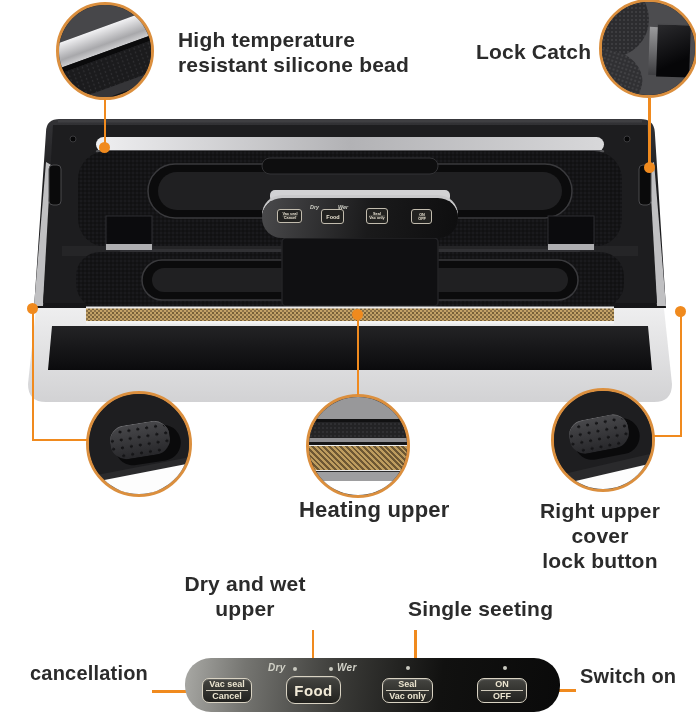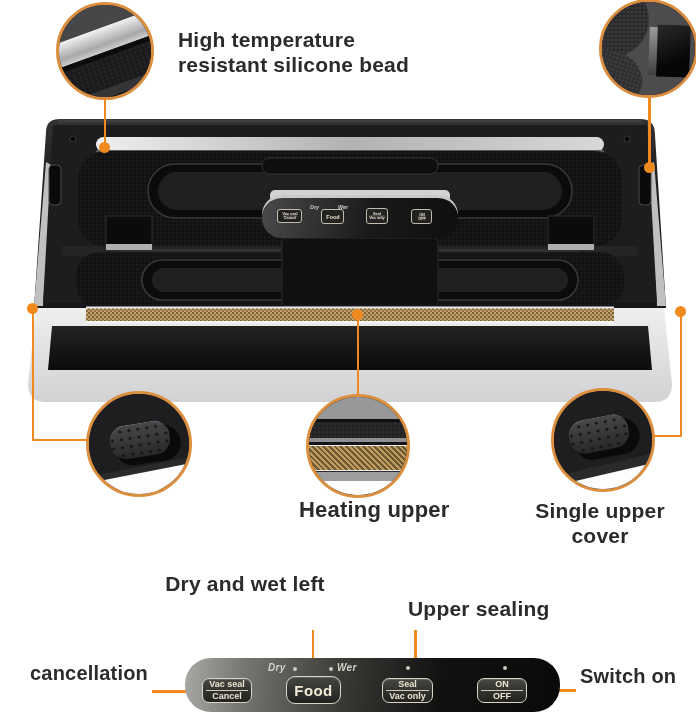--- a/index.html
+++ b/index.html
@@ -249,36 +249,40 @@
   <div class="dot" style="left:409.5px;top:672px;"></div>
 
   <div class="hline" style="left:531px;top:689px;width:45px;"></div>
   <div class="dot" style="left:522px;top:684.5px;"></div>
 
   <div class="label" style="left:178px;top:27px;">
     <span>High temperature</span>
     <span>resistant silicone bead</span>
   </div>
 
+  <div class="label" style="left:476px;top:39px;">
+    <span>Lock Catch</span>
+  </div>
 
 
   <div class="label" style="left:299px;top:497px;font-size:22px;">
     <span>Heating upper</span>
   </div>
 
   <div class="label center" style="left:510px;top:498px;width:180px;">
-    <span>Single upper cover</span>
+    <span>Right upper cover</span>
+    <span>lock button</span>
   </div>
 
   <div class="label center" style="left:155px;top:571px;width:180px;">
-    <span>Dry and wet left</span>
+    <span>Dry and wet upper</span>
   </div>
 
   <div class="label" style="left:408px;top:596px;">
-    <span>Upper sealing</span>
+    <span>Single seeting</span>
   </div>
 
   <div class="label right" style="left:0px;top:662px;width:148px;font-size:20px;line-height:22px;">
     <span>cancellation</span>
   </div>
 
   <div class="label" style="left:580px;top:665px;font-size:20px;line-height:23px;">
     <span>Switch on</span>
   </div>
 

